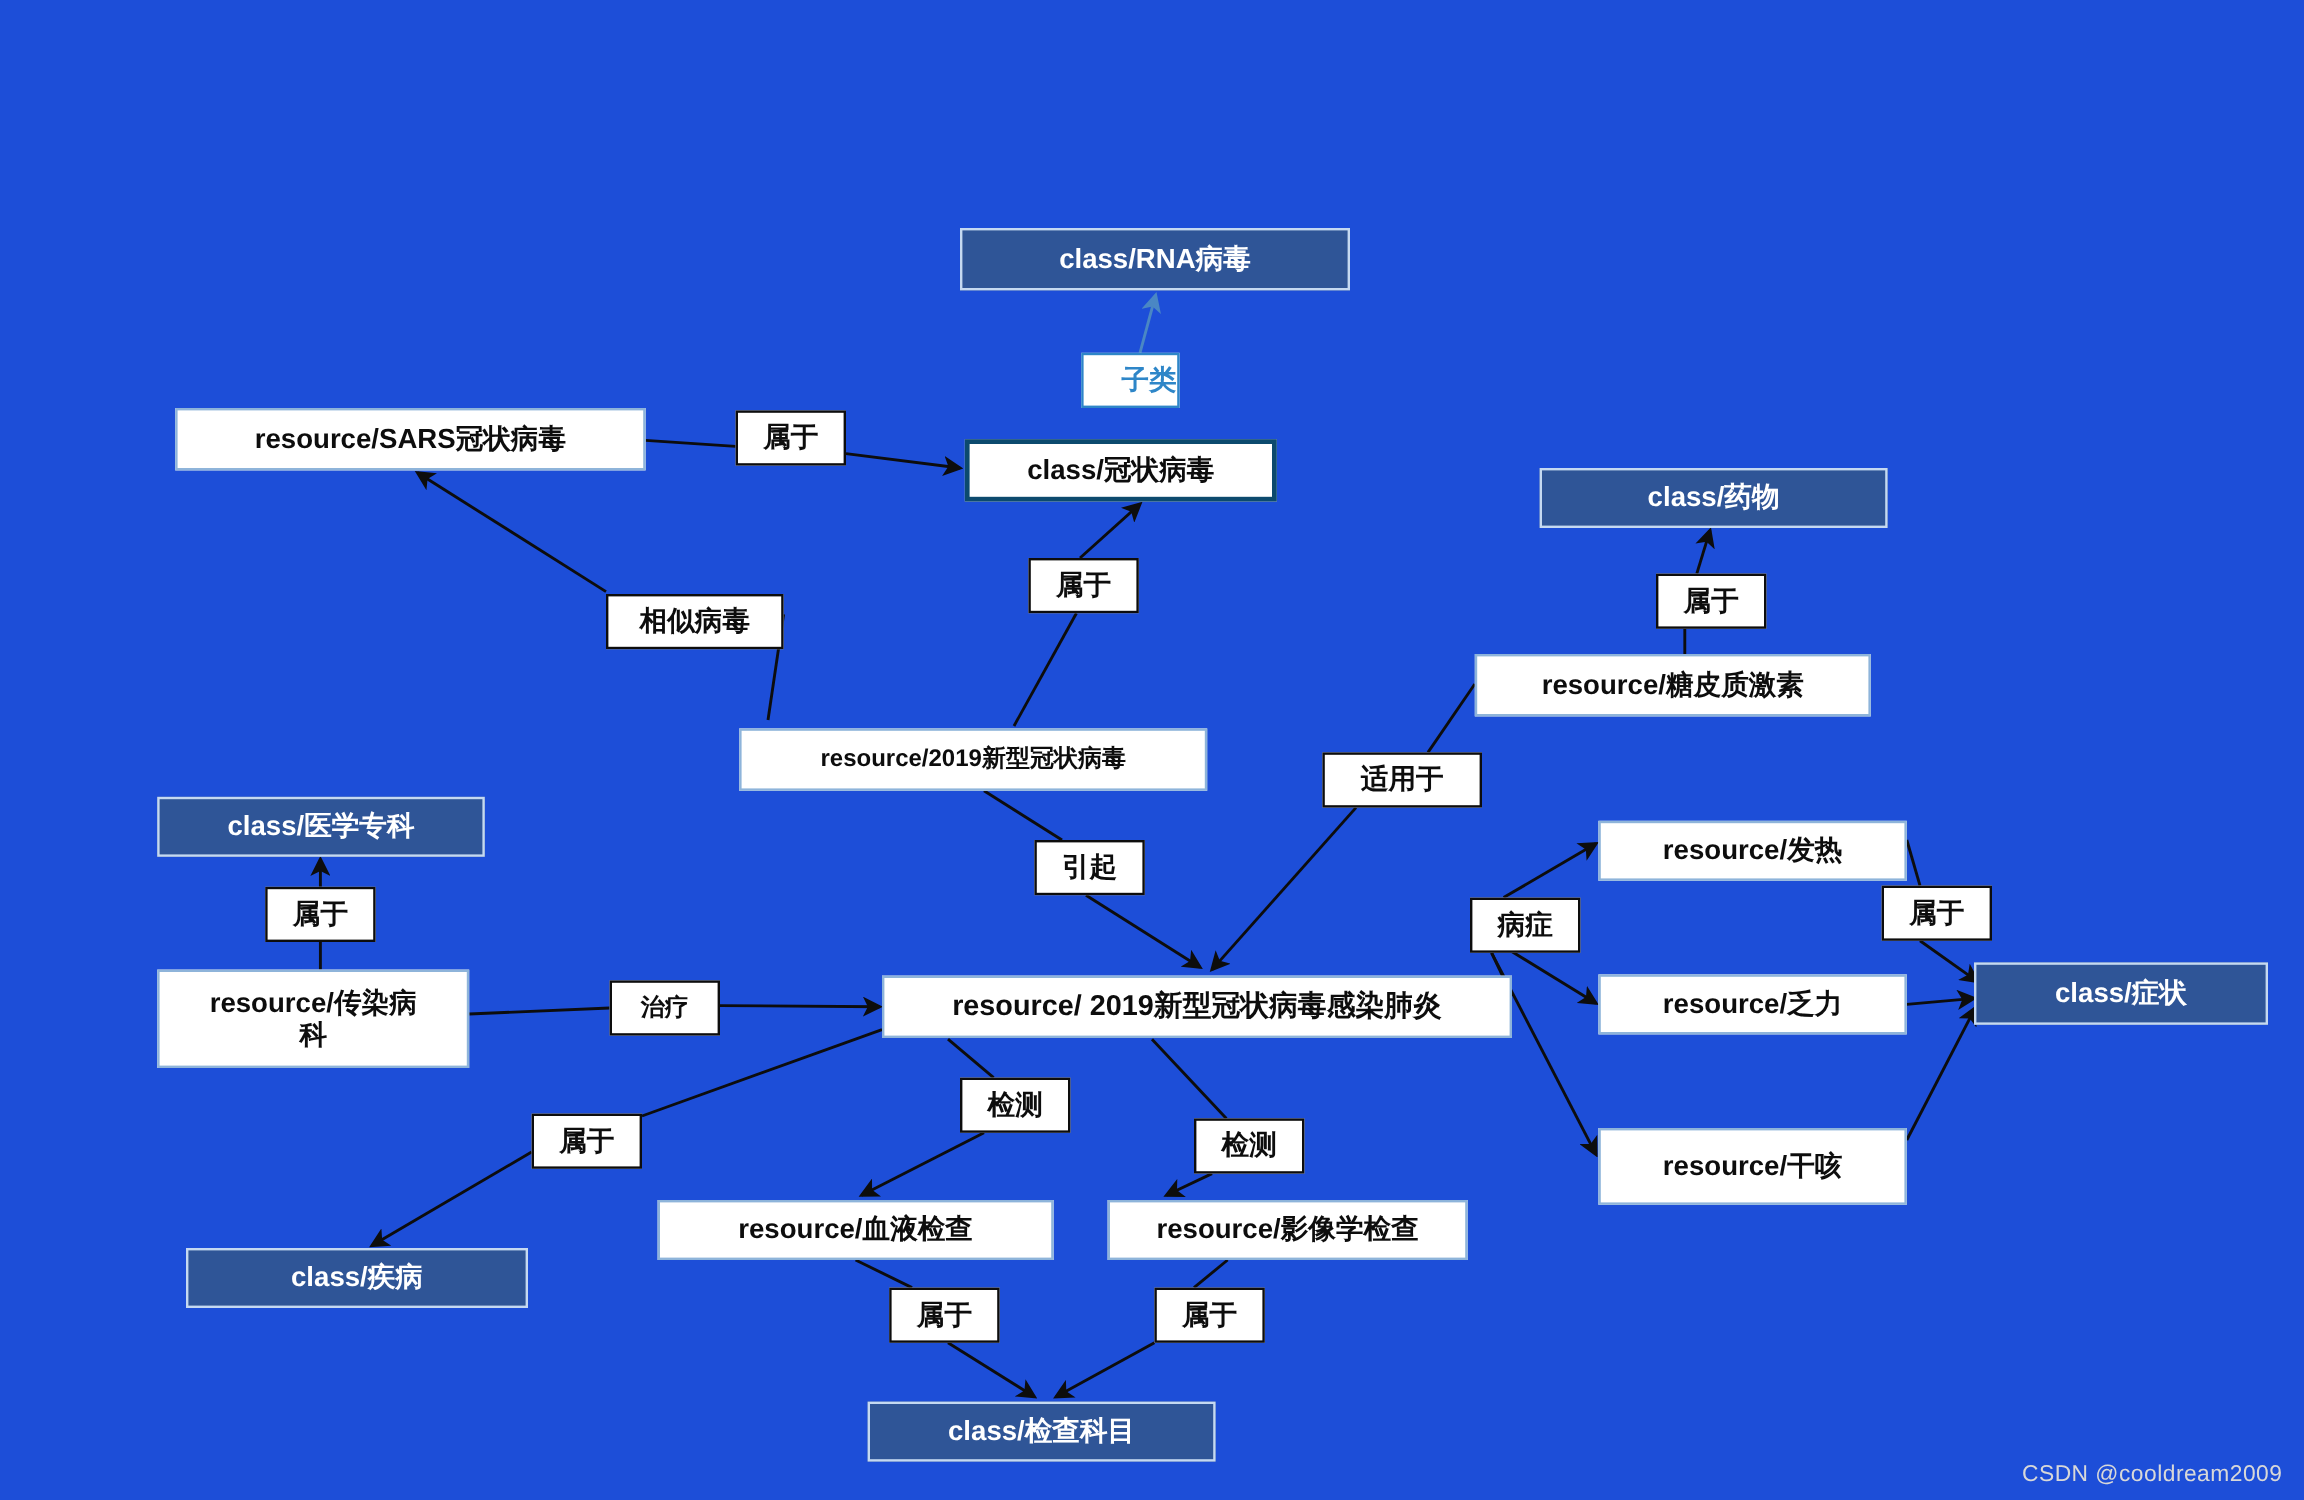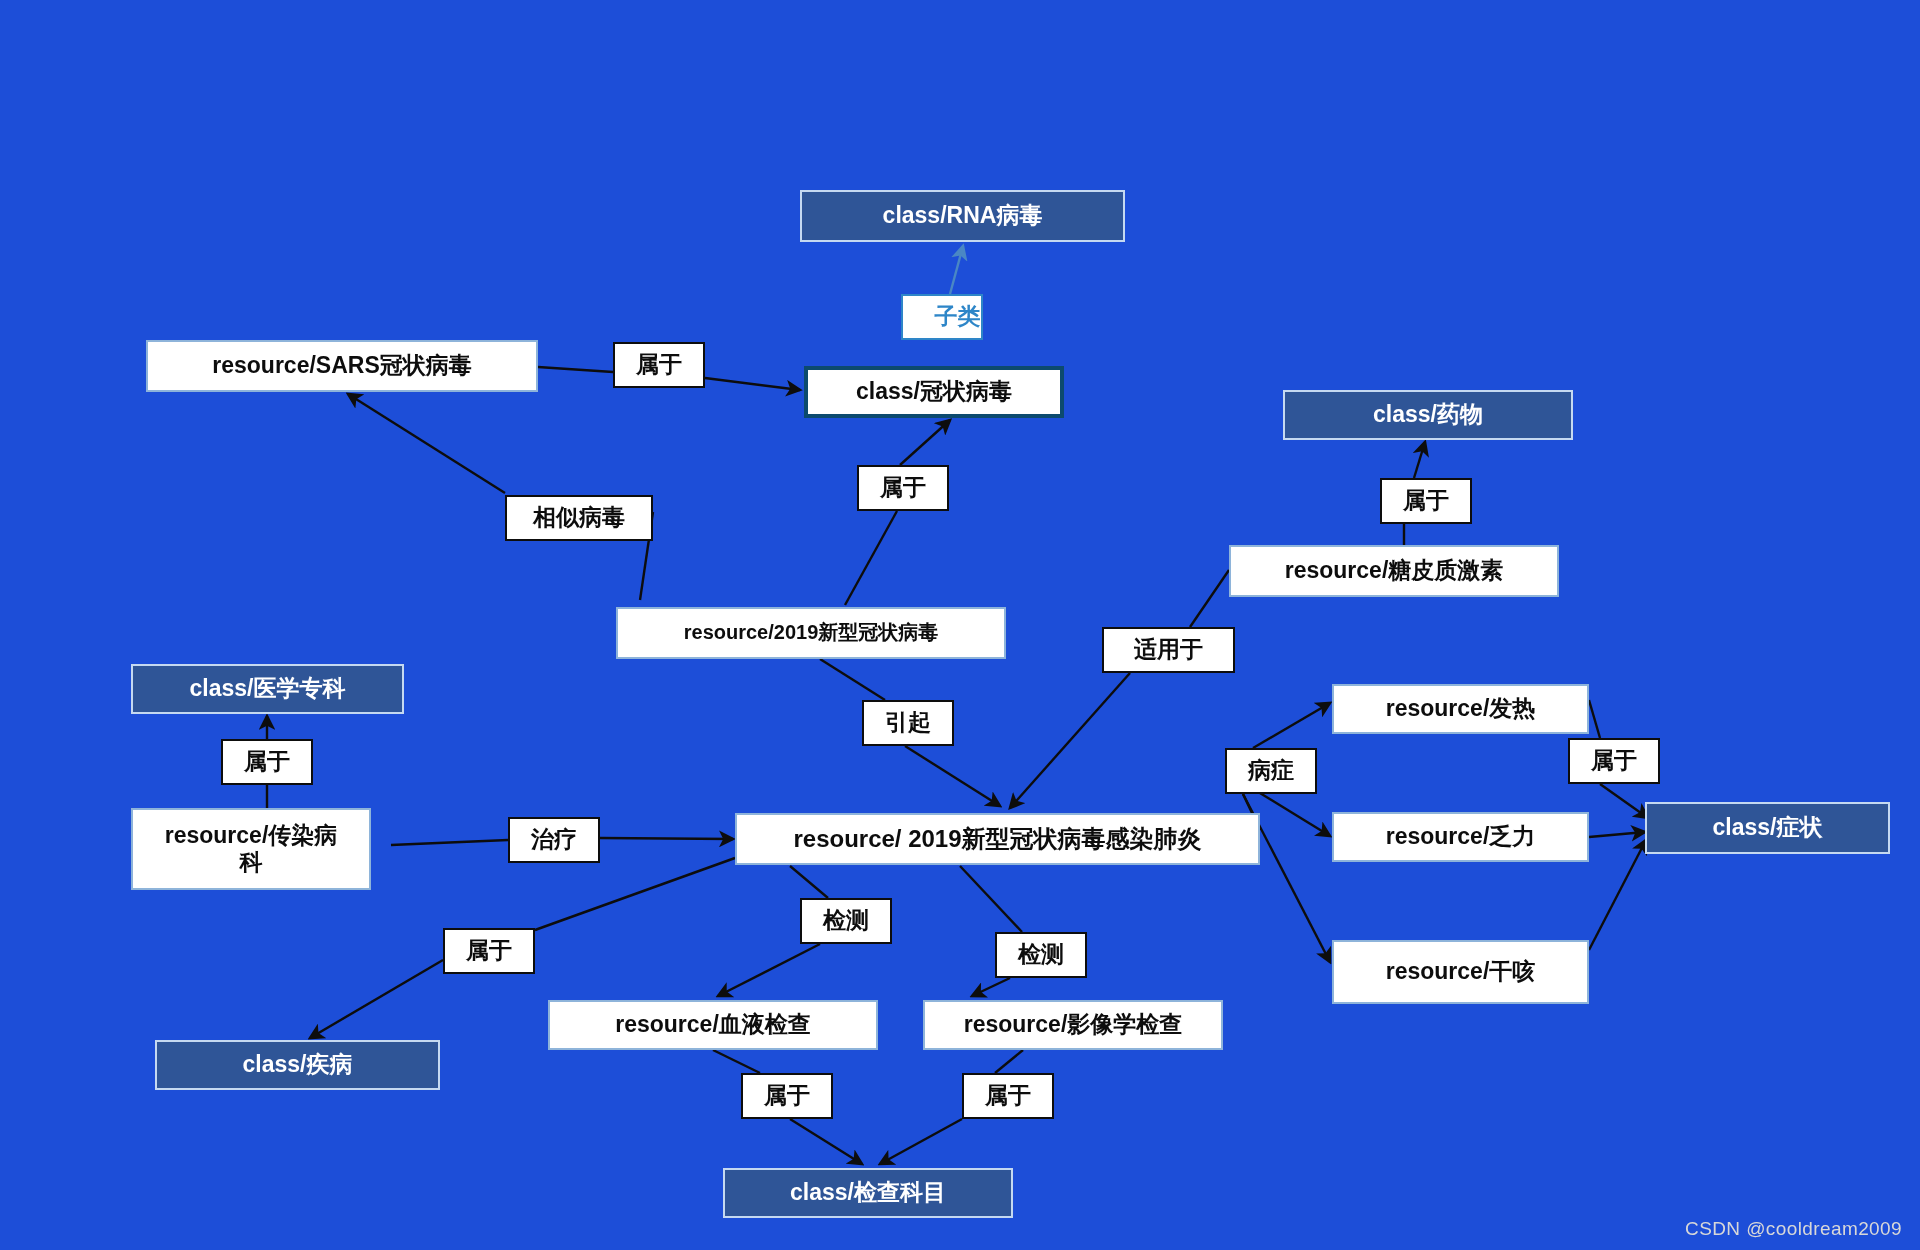--- a/index.html
+++ b/index.html
@@ -138,41 +138,41 @@
       <div class="node klass-filled" style="left: 800px; top: 190px; width: 325px; height: 52px; font-size: 23px;">class/RNA病毒</div>
       <div class="node resource" style="left: 146px; top: 340px; width: 392px; height: 52px; font-size: 23px;">resource/SARS冠状病毒</div>
       <div class="node klass-outline" style="left: 804px; top: 366px; width: 260px; height: 52px; font-size: 23px;">class/冠状病毒</div>
       <div class="node klass-filled" style="left: 1283px; top: 390px; width: 290px; height: 50px; font-size: 23px;">class/药物</div>
       <div class="node resource" style="left: 1229px; top: 545px; width: 330px; height: 52px; font-size: 23px;">resource/糖皮质激素</div>
       <div class="node resource" style="left: 616px; top: 607px; width: 390px; height: 52px; font-size: 20px; text-align: center;">resource/2019新型冠状病毒</div>
       <div class="node klass-filled" style="left: 131px; top: 664px; width: 273px; height: 50px; font-size: 23px;">class/医学专科</div>
       <div class="node resource" style="left: 1332px; top: 684px; width: 257px; height: 50px; font-size: 23px;">resource/发热</div>
       <div class="node resource" style="left: 1332px; top: 812px; width: 257px; height: 50px; font-size: 23px;">resource/乏力</div>
       <div class="node klass-filled" style="left: 1645px; top: 802px; width: 245px; height: 52px; font-size: 23px;">class/症状</div>
-      <div class="node resource" style="left: 131px; top: 808px; width: 240px; height: 82px; font-size: 23px;">resource/传染病
+      <div class="node resource" style="left: 131px; top: 808px; width: 260px; height: 82px; font-size: 23px;">resource/传染病
 科</div>
       <div class="node resource" style="left: 735px; top: 813px; width: 525px; height: 52px; font-size: 24px;">resource/ 2019新型冠状病毒感染肺炎</div>
       <div class="node resource" style="left: 1332px; top: 940px; width: 257px; height: 64px; font-size: 23px;">resource/干咳</div>
       <div class="node resource" style="left: 548px; top: 1000px; width: 330px; height: 50px; font-size: 23px;">resource/血液检查</div>
       <div class="node resource" style="left: 923px; top: 1000px; width: 300px; height: 50px; font-size: 23px;">resource/影像学检查</div>
       <div class="node klass-filled" style="left: 155px; top: 1040px; width: 285px; height: 50px; font-size: 23px;">class/疾病</div>
       <div class="node klass-filled" style="left: 723px; top: 1168px; width: 290px; height: 50px; font-size: 23px;">class/检查科目</div>
     </div>
   <div id="label-layer">
       <div class="edge-label accent" style="left: 901px; top: 294px; width: 82px; height: 46px; font-size: 23px;">子类</div>
       <div class="edge-label" style="left: 613px; top: 342px; width: 92px; height: 46px; font-size: 23px;">属于</div>
       <div class="edge-label" style="left: 857px; top: 465px; width: 92px; height: 46px; font-size: 23px;">属于</div>
       <div class="edge-label" style="left: 505px; top: 495px; width: 148px; height: 46px; font-size: 23px;">相似病毒</div>
       <div class="edge-label" style="left: 1380px; top: 478px; width: 92px; height: 46px; font-size: 23px;">属于</div>
       <div class="edge-label" style="left: 1102px; top: 627px; width: 133px; height: 46px; font-size: 23px;">适用于</div>
       <div class="edge-label" style="left: 862px; top: 700px; width: 92px; height: 46px; font-size: 23px;">引起</div>
       <div class="edge-label" style="left: 221px; top: 739px; width: 92px; height: 46px; font-size: 23px;">属于</div>
       <div class="edge-label" style="left: 1568px; top: 738px; width: 92px; height: 46px; font-size: 23px;">属于</div>
       <div class="edge-label" style="left: 1225px; top: 748px; width: 92px; height: 46px; font-size: 23px;">病症</div>
-      <div class="edge-label" style="left: 508px; top: 817px; width: 92px; height: 46px; font-size: 23px;">治疗</div>
+      <div class="edge-label" style="left: 508px; top: 817px; width: 92px; height: 46px; font-size: 20px;">治疗</div>
       <div class="edge-label" style="left: 443px; top: 928px; width: 92px; height: 46px; font-size: 23px;">属于</div>
       <div class="edge-label" style="left: 800px; top: 898px; width: 92px; height: 46px; font-size: 23px;">检测</div>
       <div class="edge-label" style="left: 995px; top: 932px; width: 92px; height: 46px; font-size: 23px;">检测</div>
       <div class="edge-label" style="left: 741px; top: 1073px; width: 92px; height: 46px; font-size: 23px;">属于</div>
       <div class="edge-label" style="left: 962px; top: 1073px; width: 92px; height: 46px; font-size: 23px;">属于</div>
     </div>
 
   <div class="watermark">CSDN @cooldream2009</div>
 </div>
 

